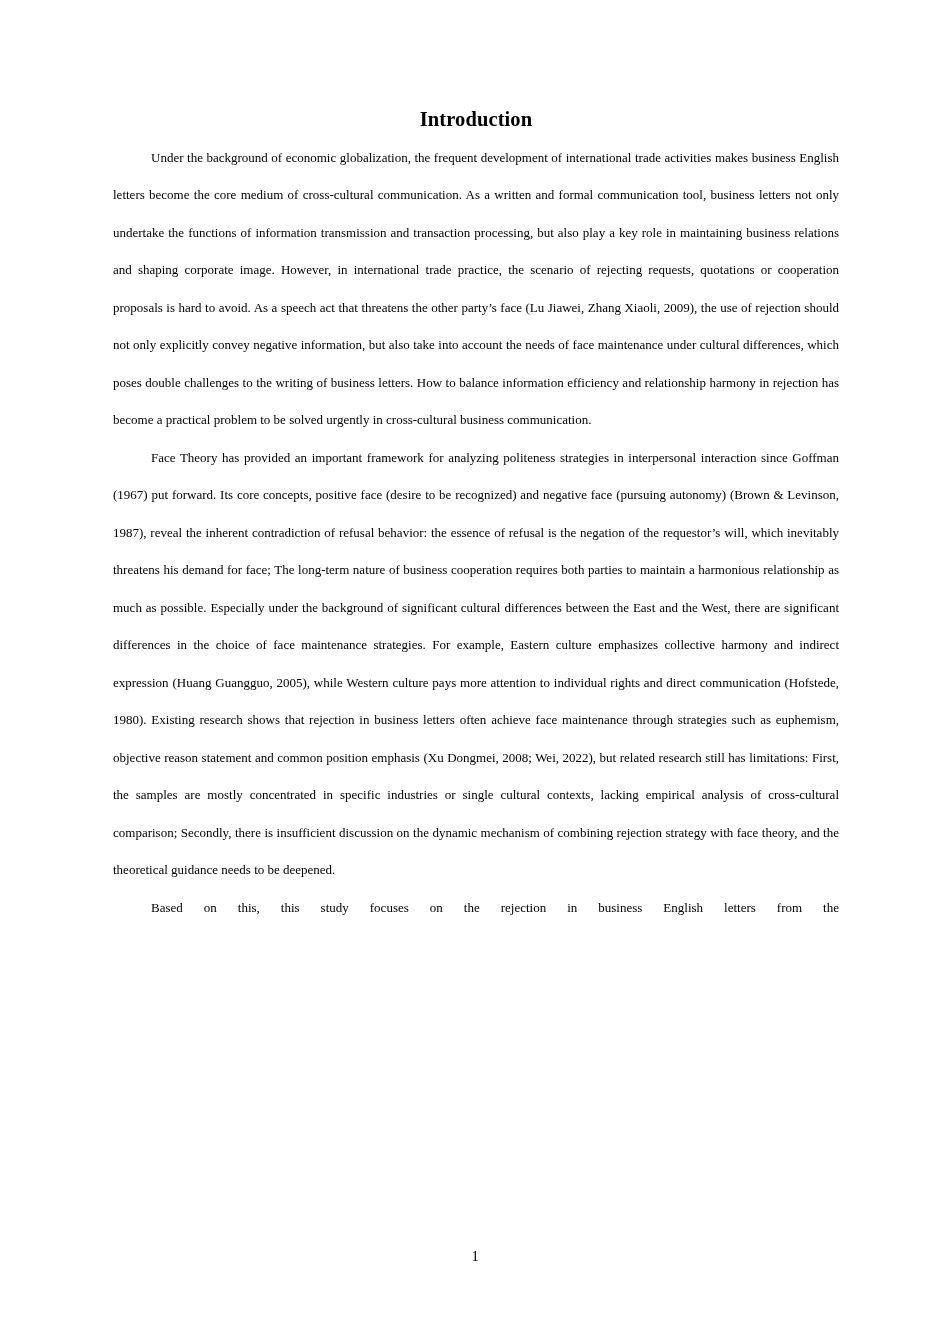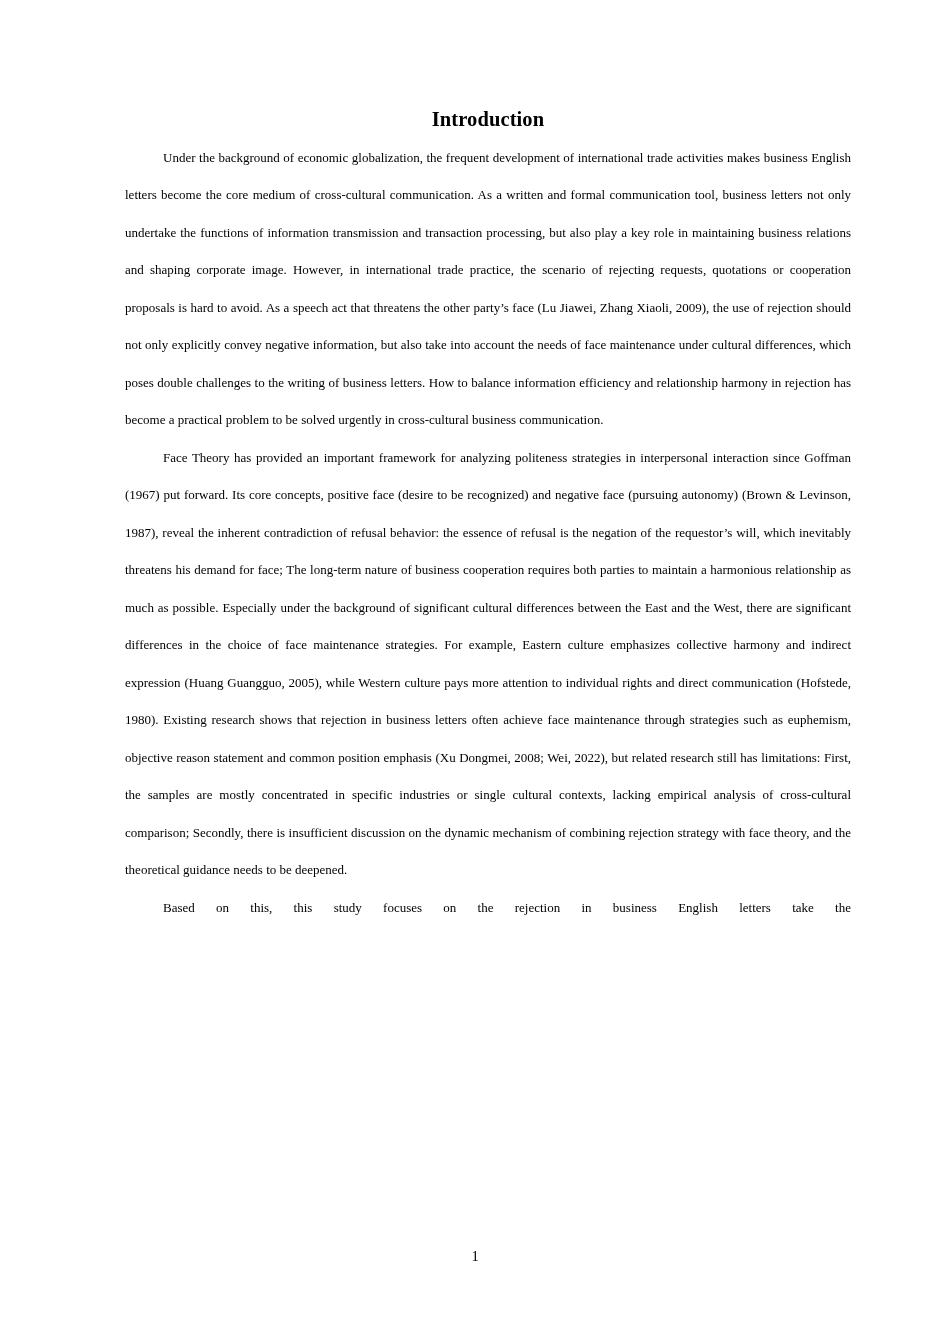--- a/index.html
+++ b/index.html
@@ -15,21 +15,20 @@
     box-sizing: border-box;
     overflow: hidden;
     font-family: "Liberation Serif", "DejaVu Serif", serif;
     color: #000000;
   }
   .content {
     position: absolute;
     left: 113px;
     top: 101px;
     width: 726px;
-    margin-left: 12px;
   }
   .section-heading {
     font-size: 20.5px;
     font-weight: bold;
     text-align: center;
     line-height: 37.5px;
     margin: 0 0 0 0;
     letter-spacing: 0.1px;
   }
   .body-par {
@@ -63,19 +62,19 @@
 <div class="page">
 
   <div class="content">
 
     <h1 class="section-heading">Introduction</h1>
 
     <p class="body-par">Under the background of economic globalization, the frequent development of international trade activities makes business English letters become the core medium of cross-cultural communication. As a written and formal communication tool, business letters not only undertake the functions of information transmission and transaction processing, but also play a key role in maintaining business relations and shaping corporate image. However, in international trade practice, the scenario of rejecting requests, quotations or cooperation proposals is hard to avoid. As a speech act that threatens the other party’s face (Lu Jiawei, Zhang Xiaoli, 2009), the use of rejection should not only explicitly convey negative information, but also take into account the needs of face maintenance under cultural differences, which poses double challenges to the writing of business letters. How to balance information efficiency and relationship harmony in rejection has become a practical problem to be solved urgently in cross-cultural business communication.</p>
 
     <p class="body-par">Face Theory has provided an important framework for analyzing politeness strategies in interpersonal interaction since Goffman (1967) put forward. Its core concepts, positive face (desire to be recognized) and negative face (pursuing autonomy) (Brown &amp; Levinson, 1987), reveal the inherent contradiction of refusal behavior: the essence of refusal is the negation of the requestor’s will, which inevitably threatens his demand for face; The long-term nature of business cooperation requires both parties to maintain a harmonious relationship as much as possible. Especially under the background of significant cultural differences between the East and the West, there are significant differences in the choice of face maintenance strategies. For example, Eastern culture emphasizes collective harmony and indirect expression (Huang Guangguo, 2005), while Western culture pays more attention to individual rights and direct communication (Hofstede, 1980). Existing research shows that rejection in business letters often achieve face maintenance through strategies such as euphemism, objective reason statement and common position emphasis (Xu Dongmei, 2008; Wei, 2022), but related research still has limitations: First, the samples are mostly concentrated in specific industries or single cultural contexts, lacking empirical analysis of cross-cultural comparison; Secondly, there is insufficient discussion on the dynamic mechanism of combining rejection strategy with face theory, and the theoretical guidance needs to be deepened.</p>
 
-    <p class="body-par last-justified">Based on this, this study focuses on the rejection in business English letters take the</p>
+    <p class="body-par last-justified">Based on this, this study focuses on the rejection in business English letters from the</p>
 
   </div>
 
   <div class="page-number">1</div>
 
 </div>
 
 </body></html>

